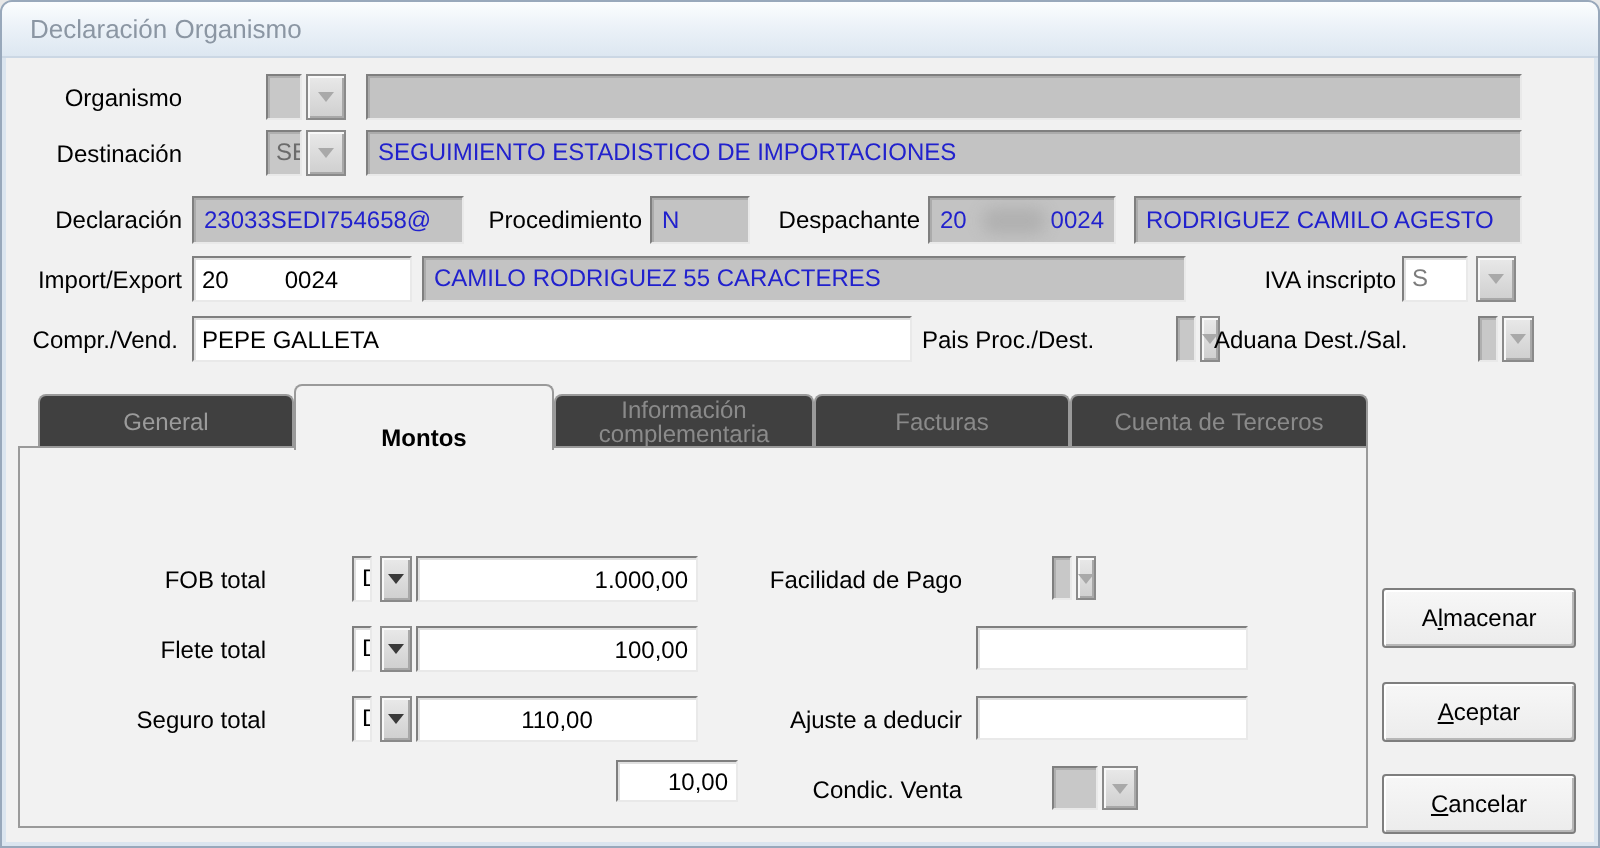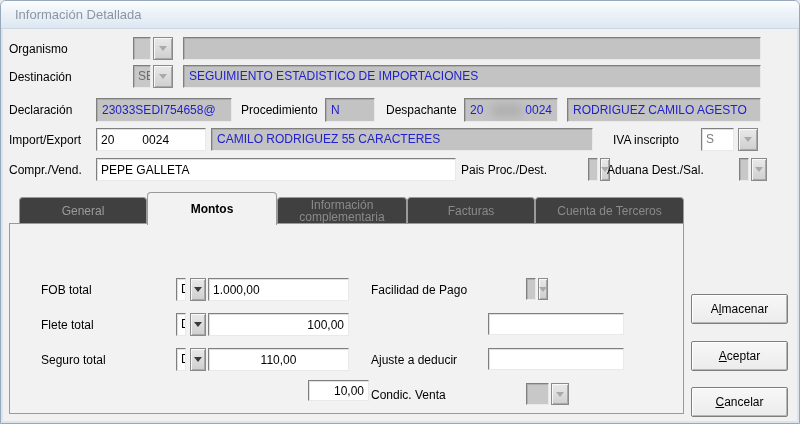--- a/index.html
+++ b/index.html
@@ -10,21 +10,21 @@
     position:relative; width:800px; height:424px; background:#f1f1f1;
     border:1px solid #98a8bb; border-radius:6px 6px 0 0; overflow:hidden;
     box-shadow: inset 0 0 0 2px #dbe5ef;
   }
   .titlebar {
     position:absolute; left:0; top:0; width:100%; height:28px;
     background: linear-gradient(#fbfdfe, #ecf2f8 45%, #dde7f1);
     border-bottom:1px solid #cbd7e4;
     color:#8b96a3; font-size:13px; line-height:28px; padding-left:14px;
   }
-  .lbl { position:absolute; white-space:nowrap; color:#000; }
+  .lbl { position:absolute; text-align:right; white-space:nowrap; color:#000; }
 
   .sunken { border:1px solid #7f7f7f; border-right-color:#e9e9e9; border-bottom-color:#e9e9e9;
             box-shadow: inset 1px 1px 0 rgba(0,0,0,0.12); }
   .grayfield { position:absolute; background:#c3c3c3; color:#2121cd;
                padding:0 5px; white-space:nowrap; overflow:hidden; }
   .whitefield { position:absolute; background:#ffffff; color:#000;
                 padding:0 4px; white-space:nowrap; overflow:hidden; }
   input.whitefield { outline:none; font-family:"Liberation Sans",sans-serif; font-size:12px; }
 
   .combo { position:absolute; display:flex; }
@@ -38,41 +38,41 @@
               box-shadow: inset 1px 1px 0 #f8f8f8, inset -1px -1px 0 #a8a8a8;
               display:flex; align-items:center; justify-content:center; }
   .arrow { width:0; height:0; border-left:4px solid transparent; border-right:4px solid transparent;
            border-top:5px solid #3a3a3a; }
   .arrow.dis { border-top-color:#a9a9a9; }
 
   .tab { position:absolute; top:196px; height:26px; background:#404040;
          border:1px solid #9a9a9a; border-bottom:none; border-radius:4px 4px 0 0;
          display:flex; flex-direction:column; align-items:center; justify-content:center;
          color:#9b9b9b; z-index:1; cursor:default; line-height:12px; }
-  .tab.active { top:191px; height:33px; background:#f2f2f2; color:#000; font-weight:bold; z-index:3; }
+  .tab.active { top:191px; height:33px; background:#f2f2f2; color:#000; font-weight:bold; z-index:3;justify-content:flex-end; }
   .panel { position:absolute; left:8px; top:222px; width:675px; height:191px;
            background:#f2f2f2; border:1px solid #9a9a9a; z-index:2; }
 
   .btn { position:absolute; left:690px; width:97px; height:30px;
          background:linear-gradient(#f7f7f7,#ececec); border:1px solid #7e7e7e; border-radius:2px;
          box-shadow: inset 1px 1px 0 #ffffff, inset -1px -1px 0 #b7b7b7;
          display:flex; align-items:center; justify-content:center; font-size:12px; color:#000; cursor:default; }
   .accel { text-decoration:underline; }
 
   .codepair { display:flex; align-items:center; }
   .blur-blob { position:absolute; left:26px; top:5px; width:32px; height:13px;
                background:#9a9a9a; opacity:.45; filter:blur(4px); border-radius:6px; }
 </style>
 </head>
 <body>
 
 <div class="window">
 
   <div class="titlebar">
-    <span>Información Detallada</span>
+    <span>Declaración Organismo</span>
   </div>
 
   <div class="lbl" style="left:8px;width:82px;top:41px">Organismo</div>
   <div class="combo" style="left:95px;top:36px;width:77px;height:23px">
     <div class="combo-val"></div>
     <div class="drop-btn">
         <span class="arrow dis"></span>
       </div>
   </div>
   <div class="grayfield sunken" style="left:182px;top:36px;width:578px;height:23px;line-height:21px"></div>
@@ -151,21 +151,21 @@
 
   <div class="panel"></div>
 
   <div class="lbl" style="left:40px;width:92px;top:282px;z-index:4">FOB total</div>
   <div class="combo" style="left:138px;top:277px;width:47px;height:23px;z-index:4">
     <div class="combo-val white" style="line-height:21px">DOL</div>
   </div>
   <div class="drop-btn" style="position:absolute;left:187px;top:277px;width:16px;height:23px;z-index:4">
       <span class="arrow"></span>
     </div>
-  <input class="whitefield sunken" style="left: 207px; top: 277px; width: 141px; height: 23px; z-index: 4;" value="1.000,00">
+  <input class="whitefield sunken" style="left: 207px; top: 277px; width: 141px; height: 23px; text-align: right; z-index: 4;" value="1.000,00">
 
   <div class="lbl" style="left:40px;width:92px;top:317px;z-index:4">Flete total</div>
   <div class="combo" style="left:138px;top:312px;width:47px;height:23px;z-index:4">
     <div class="combo-val white" style="line-height:21px">DOL</div>
   </div>
   <div class="drop-btn" style="position:absolute;left:187px;top:312px;width:16px;height:23px;z-index:4">
       <span class="arrow"></span>
     </div>
   <input class="whitefield sunken" style="left: 207px; top: 312px; width: 141px; height: 23px; text-align: right; z-index: 4;" value="100,00">
 

